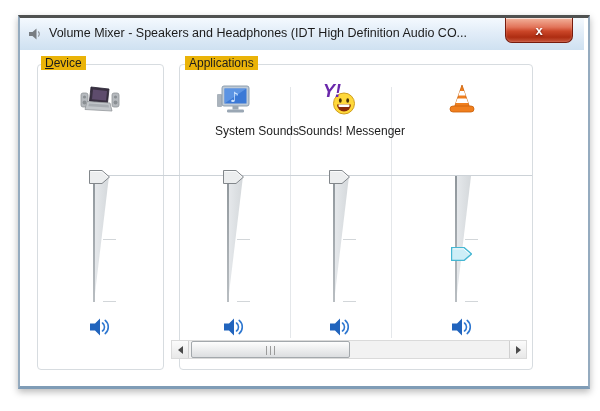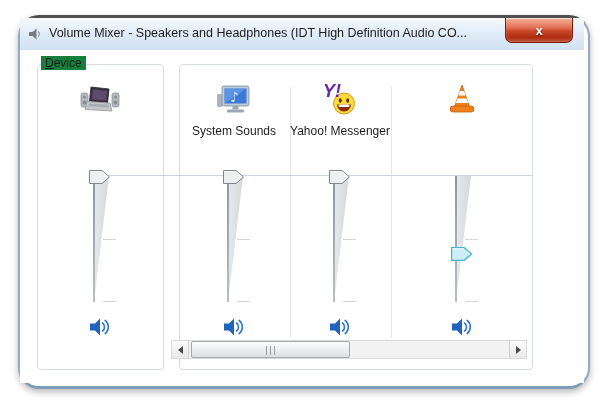--- a/index.html
+++ b/index.html
@@ -2,50 +2,50 @@
 <html><head>
 <meta charset="utf-8">
 <style>
   html,body{margin:0;padding:0;background:#fff;}
   .stage{position:relative;width:600px;height:411px;background:#ffffff;
          font-family:"Liberation Sans",sans-serif;overflow:hidden;color:#1c1c1c;}
 
   
   .window{position:absolute;left:18px;top:15px;width:568px;height:368px;background:#fff;
           border-left:2px solid #95abbf;border-right:2px solid #95abbf;border-bottom:3px solid #7f9cb6;
-          border-top:3px solid #4f5150;box-shadow:0 3px 7px rgba(0,0,0,.28);border-radius:21px;}
+          border-top:3px solid #4f5150;box-shadow:0 3px 7px rgba(0,0,0,.28);}
   .titlebar{position:absolute;left:0;top:0;width:564px;height:32px;
             background:linear-gradient(#f4f9fe 0%,#e2edf8 45%,#cfe1f1 100%);
             border-bottom:1px solid #c3d4e4;}
   .title-icon{position:absolute;left:8px;top:9px;width:14px;height:14px;}
   .title-text{position:absolute;left:29px;top:8px;font-size:12.5px;white-space:nowrap;color:#1b1b1b;}
   .close-btn{position:absolute;right:11px;top:0;width:68px;height:25px;box-sizing:border-box;
              background:linear-gradient(#f3b39c 0%,#e2745a 38%,#cb4628 55%,#ae2d12 80%,#c6543a 100%);
              border:1px solid #771b0d;border-top:none;border-radius:0 0 7px 7px;
              box-shadow:inset 0 1px 0 rgba(255,255,255,.55), inset 0 0 2px rgba(255,255,255,.35);
              color:#fff;font-size:13px;font-weight:bold;text-align:center;line-height:23px;
              text-shadow:0 1px 2px rgba(60,0,0,.7);cursor:default;}
 
   .client{position:absolute;left:0;top:32px;width:564px;height:333px;background:#fff;}
 
   
   .groupbox{position:absolute;border:1px solid #d7dce0;border-radius:4px;background:#fff;box-sizing:border-box;}
   .gb-device{left:17px;top:14px;width:127px;height:306px;}
   .gb-apps{left:159px;top:14px;width:354px;height:306px;}
-  .gb-label{position:absolute;top:6px;font-size:12px;background:#15803d;padding:0 4px;z-index:3;}
+  .gb-label{position:absolute;top:6px;font-size:12px;background:#eab308;padding:0 4px;z-index:3;}
   .lbl-device{left:21px;}
   .lbl-apps{left:165px;}
   .mnemonic{text-decoration:underline;}
 
   .col-sep{position:absolute;top:37px;width:1px;height:251px;background:#e4e7ea;}
   .artifact-line{position:absolute;left:81px;top:125px;width:431px;height:1px;background:#ccd2d7;z-index:1;}
 
   
   .app-icon{position:absolute;top:34px;width:40px;height:34px;z-index:2;}
-  .app-label{position:absolute;top:74px;font-size:12px;text-align:center;line-height:14px;z-index:2;}
+  .app-label{position:absolute;top:74px;font-size:12px;text-align:right;line-height:14px;z-index:2;}
   .selector-btn{position:absolute;top:74px;font-size:12px;text-align:center;white-space:nowrap;
                 background:none;border:none;padding:0;font-family:inherit;color:#1c1c1c;z-index:2;cursor:default;}
   .selector-arrow{font-size:8px;vertical-align:1px;margin-left:3px;}
 
   
   .track-line{position:absolute;top:126px;width:2px;height:126px;z-index:1;
               background:linear-gradient(#8f969b,#b9bec2);}
   .track-wedge{position:absolute;top:126px;width:15px;height:126px;z-index:0;
                background:linear-gradient(90deg,#e6e9ec,#d4d8db);
                clip-path:polygon(0 0,100% 0,0 100%);}
@@ -84,20 +84,21 @@
       <button class="close-btn">
         <span>x</span>
       </button>
     </div>
 
     <div class="client">
 
       <div class="groupbox gb-device"></div>
       <div class="groupbox gb-apps"></div>
       <div class="gb-label lbl-device"><span class="mnemonic">D</span><span>evice</span></div>
+      <div class="gb-label lbl-apps">Applications</div>
 
       <div class="col-sep" style="left:270px"></div>
       <div class="col-sep" style="left:371px"></div>
       <div class="artifact-line"></div>
 
       <svg class="app-icon" style="left:60px" viewBox="0 0 40 34">
         <rect x="1" y="9" width="7" height="14" rx="2" fill="#b6babe" stroke="#8f9498" stroke-width="0.8"></rect>
         <circle cx="4.5" cy="13" r="1.6" fill="#8a8f93"></circle>
           <circle cx="4.5" cy="18.5" r="2" fill="#8a8f93"></circle>
         <rect x="32" y="9" width="7" height="14" rx="2" fill="#b6babe" stroke="#8f9498" stroke-width="0.8"></rect>
@@ -151,21 +152,21 @@
       </button>
 
       <svg class="app-icon" style="left:303px;width:34px;top:32px" viewBox="0 0 34 34">
         <circle cx="21" cy="21.5" r="10.5" fill="#ffd83a" stroke="#cf9e1d" stroke-width="1"></circle>
         <ellipse cx="17.3" cy="18.5" rx="1.4" ry="2.2" fill="#4a3205"></ellipse>
         <ellipse cx="24.7" cy="18.5" rx="1.4" ry="2.2" fill="#4a3205"></ellipse>
         <path d="M14,22.5 a7,7 0 0 0 14,0 Z" fill="#8a2b07"></path>
         <rect x="15.5" y="22.5" width="11" height="2.4" rx="1" fill="#ffffff"></rect>
         <text x="0" y="15" font-size="18" font-weight="bold" font-style="italic" fill="#6a28ab" font-family="Liberation Sans, sans-serif">Y!</text>
       </svg>
-      <div class="app-label" style="left:255px;width:130px">Yahoo! Messenger</div>
+      <div class="app-label" style="left:255px;width:130px">Sounds! Messenger</div>
       <div class="track-wedge" style="left:314px"></div>
       <div class="track-line" style="left:313px"></div>
       <div class="tick" style="left:323px;top:189px"></div>
       <div class="tick" style="left:323px;top:251px"></div>
       <svg class="thumb" style="left:309px;top:120px" viewBox="0 0 21 14">
         <path d="M0.5,0.5 H13 L20.5,7 L13,13.5 H0.5 Z" fill="#eceeef" stroke="#82878b"></path>
         <path d="M1.5,1.5 H12.6 L19,7" fill="none" stroke="#ffffff" stroke-width="1" opacity="0.8"></path>
       </svg>
       <button class="mute-btn" style="left:307px">
         <svg width="24" height="20" viewBox="0 0 24 20">

